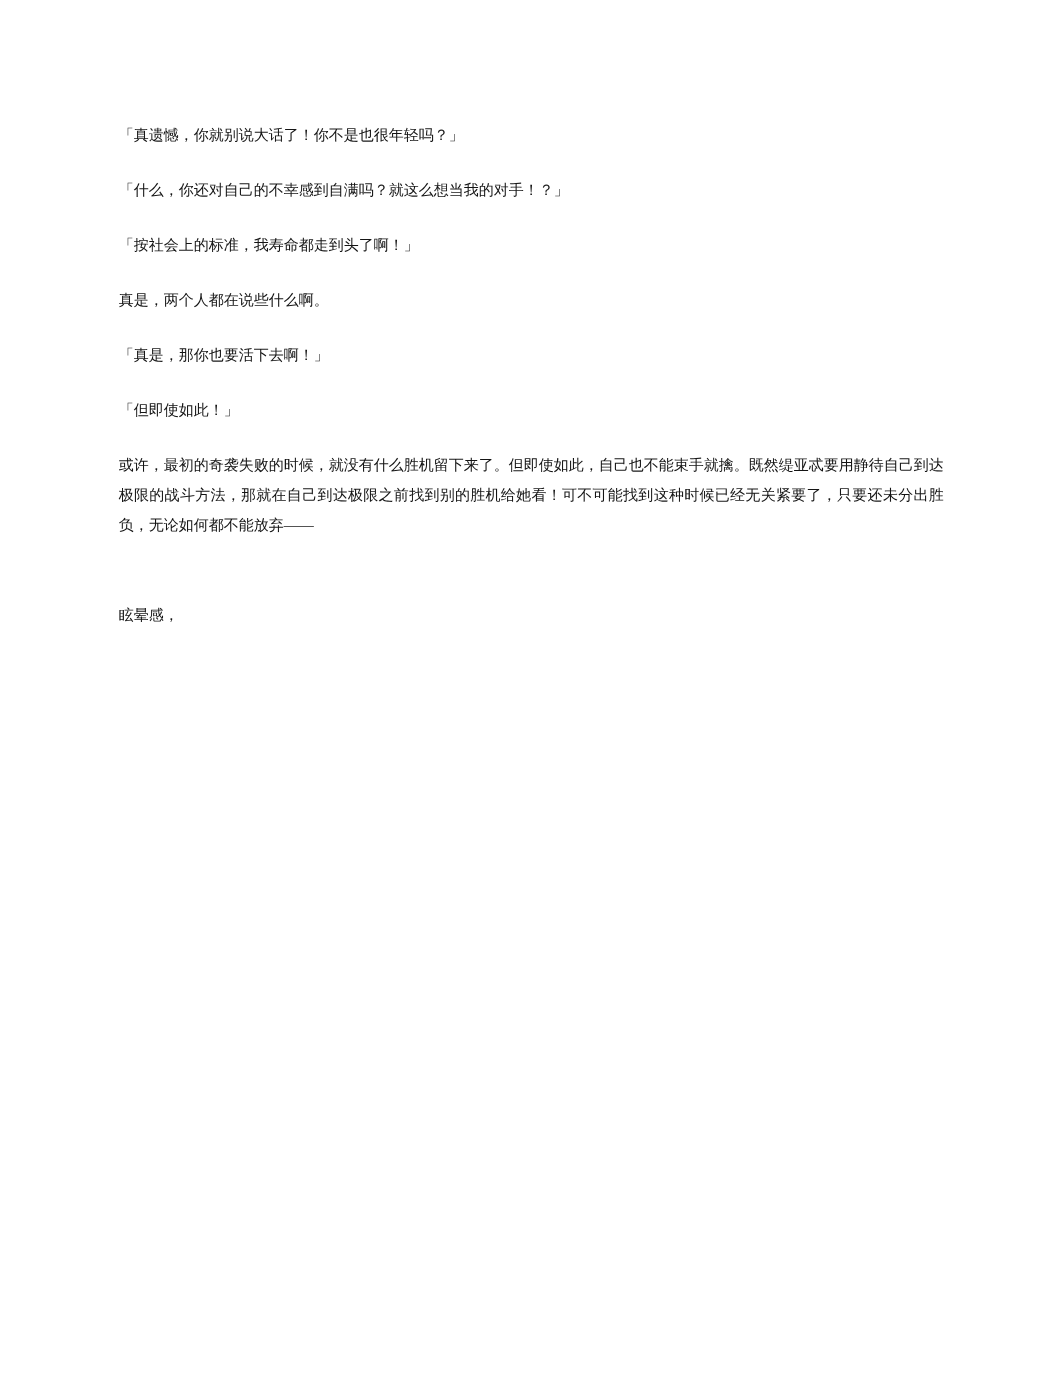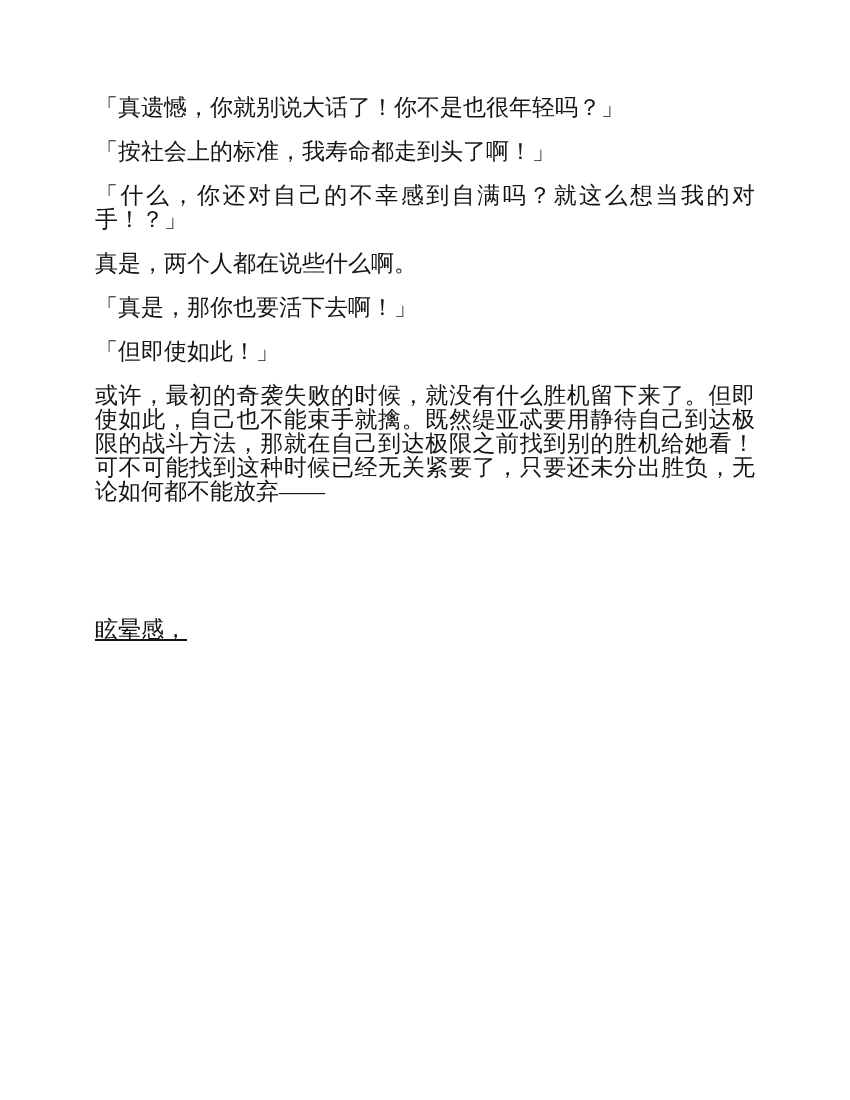--- a/index.html
+++ b/index.html
@@ -11,38 +11,37 @@
       width: 850px;
       height: 1100px;
       overflow: hidden;
     }
     .page {
       box-sizing: border-box;
       width: 850px;
       height: 1100px;
       padding: 96px 95px 0 95px;
       font-family: "Liberation Serif", "DejaVu Serif", serif;
-      font-size: 23px;
+      font-size: 12px;
       line-height: 24px;
       color: #141414;
       text-align: justify;
     }
     .para {
       margin: 0 0 20px 0;
     }
     .scene-break {
-      margin-top: 114px;
-      text-decoration: underline;
+      margin-top: 48px;
     }
   </style>
 </head>
 <body>
 
 <div class="page">
   <p class="para">「真遗憾，你就别说大话了！你不是也很年轻吗？」</p>
+  <p class="para">「什么，你还对自己的不幸感到自满吗？就这么想当我的对手！？」</p>
   <p class="para">「按社会上的标准，我寿命都走到头了啊！」</p>
-  <p class="para">「什么，你还对自己的不幸感到自满吗？就这么想当我的对手！？」</p>
   <p class="para">真是，两个人都在说些什么啊。</p>
   <p class="para">「真是，那你也要活下去啊！」</p>
   <p class="para">「但即使如此！」</p>
   <p class="para">或许，最初的奇袭失败的时候，就没有什么胜机留下来了。但即使如此，自己也不能束手就擒。既然缇亚忒要用静待自己到达极限的战斗方法，那就在自己到达极限之前找到别的胜机给她看！可不可能找到这种时候已经无关紧要了，只要还未分出胜负，无论如何都不能放弃——</p>
   <p class="para scene-break">眩晕感，</p>
 </div>
 
 </body></html>

